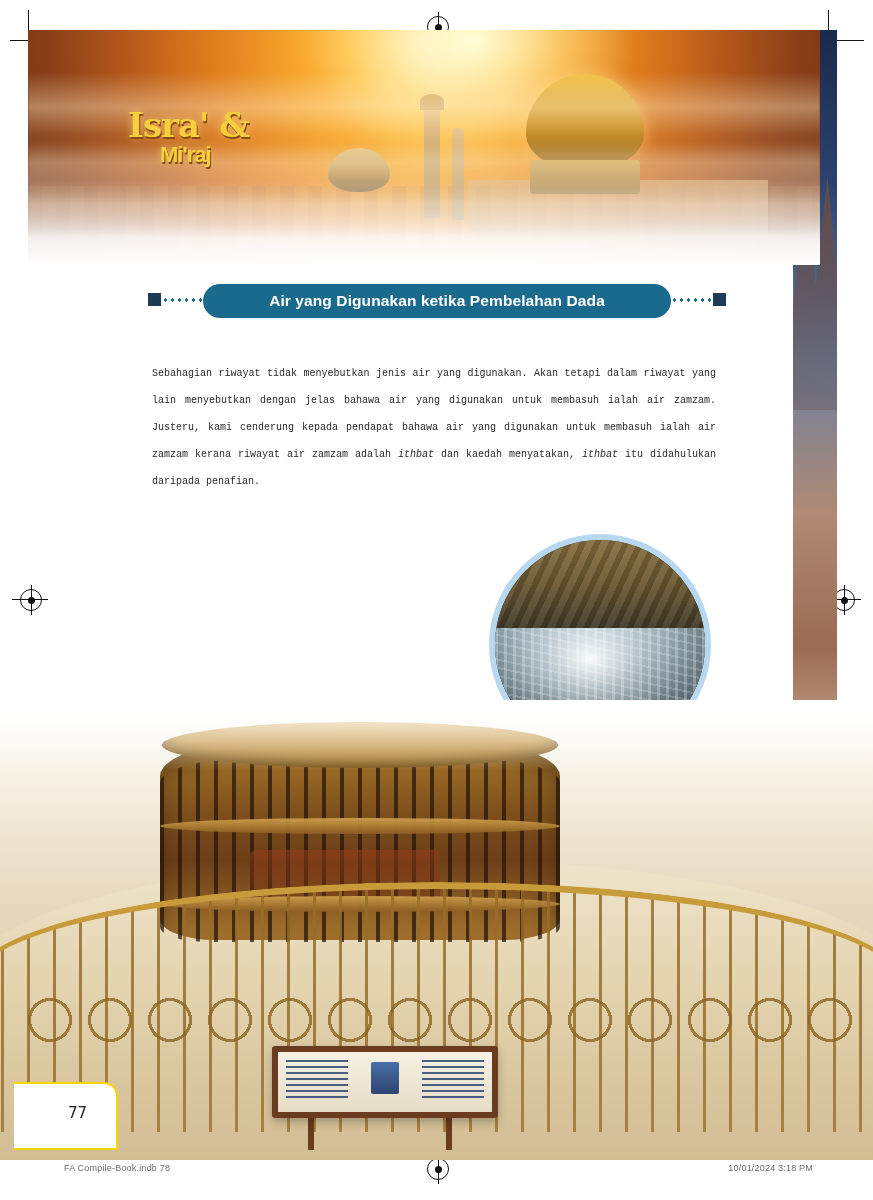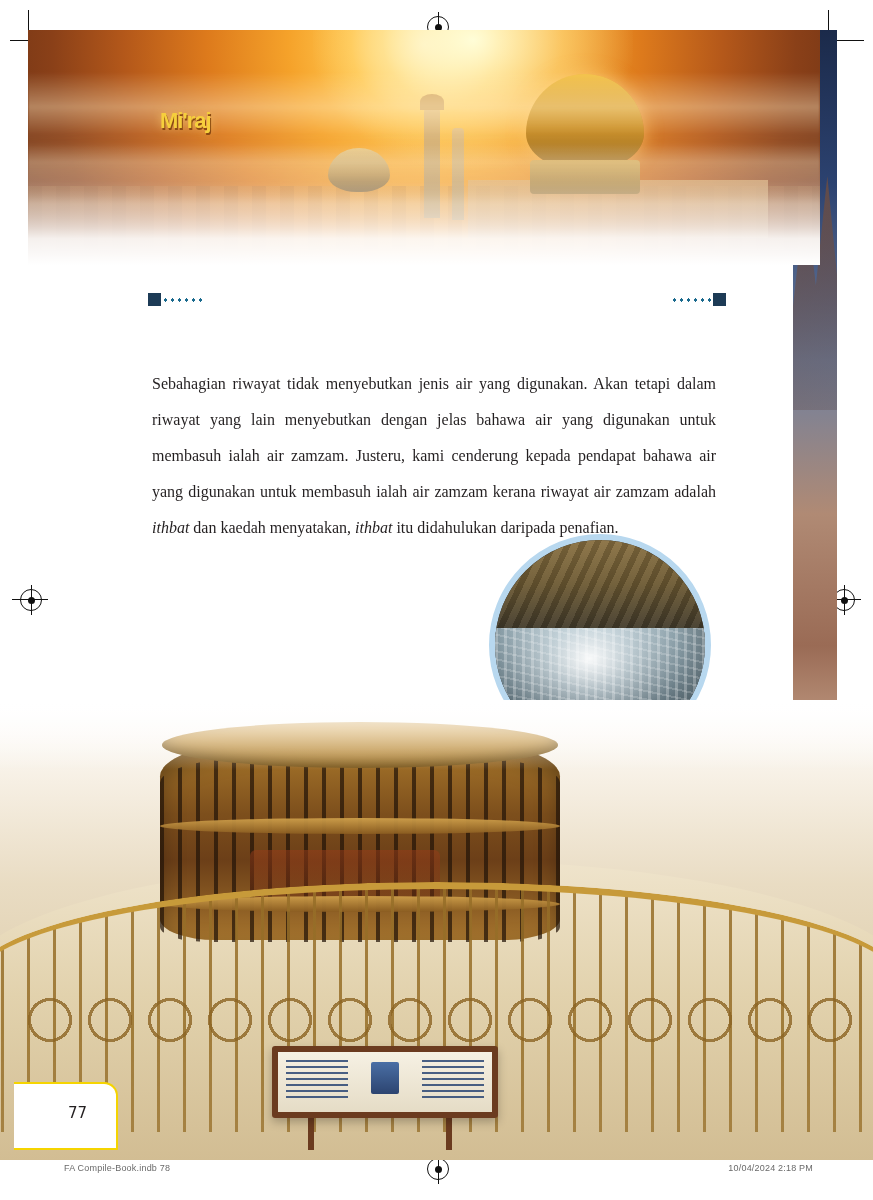--- a/index.html
+++ b/index.html
@@ -240,25 +240,25 @@
   }
   .sq-left  { left: 0; }
   .sq-right { left: 565px; }
 
   
   .body-text {
     position: absolute;
     left: 152px;
     top: 350px;
     width: 564px;
-    font-size: 16px;
-    line-height: 36px;
+    font-size: 10px;
+    line-height: 27px;
     color: #231f20;
     text-align: justify;
-    font-family: Liberation Serif, serif;
+    font-family: Liberation Mono, monospace;
   }
   .body-text em { font-style: italic; }
 
   
   .circle-photo {
     position: absolute;
     left: 489px;
     top: 534px;
     width: 222px;
     height: 222px;
@@ -490,27 +490,29 @@
       </div>
     <div class="dome dome-small"></div>
     <div class="minaret min1"></div>
     <div class="minaret min2"></div>
     <div class="cloudband cb1"></div>
     <div class="cloudband cb2"></div>
     <div class="cloudband cb3"></div>
     <div class="haze"></div>
 
     <div class="title-logo">
+      <div class="l1">Isra' &amp;</div>
       <div class="l2">Mi'raj</div>
     </div>
   </div>
 
   <div class="heading-row">
     <div class="sq sq-left"></div>
     <div class="dot-lead dot-left"></div>
+    <div class="heading-pill">Air yang Digunakan ketika Pembelahan Dada</div>
     <div class="dot-lead dot-right"></div>
     <div class="sq sq-right"></div>
   </div>
 
   <p class="body-text">Sebahagian riwayat tidak menyebutkan jenis air yang digunakan. Akan tetapi dalam riwayat yang lain menyebutkan dengan jelas bahawa air yang digunakan untuk membasuh ialah air zamzam. Justeru, kami cenderung kepada pendapat bahawa air yang digunakan untuk membasuh ialah air zamzam kerana riwayat air zamzam adalah <em>ithbat</em> dan kaedah menyatakan, <em>ithbat</em> itu didahulukan daripada penafian.</p>
 
   <div class="circle-photo">
     <div class="rock-top"></div>
     <div class="rock-tex"></div>
     <div class="water"></div>
@@ -535,15 +537,15 @@
       <div class="sign-ico"></div>
       <div class="sign-r"></div>
     </div>
     <div class="fade-top"></div>
   </div>
 
   <div class="page-tab"></div>
   <div class="page-num">77</div>
 
   <div class="slug-left">FA Compile-Book.indb   78</div>
-  <div class="slug-right">10/04/2024   2:18 PM</div>
+  <div class="slug-right">10/01/2024   3:18 PM</div>
 
 </div>
 
 </body></html>

